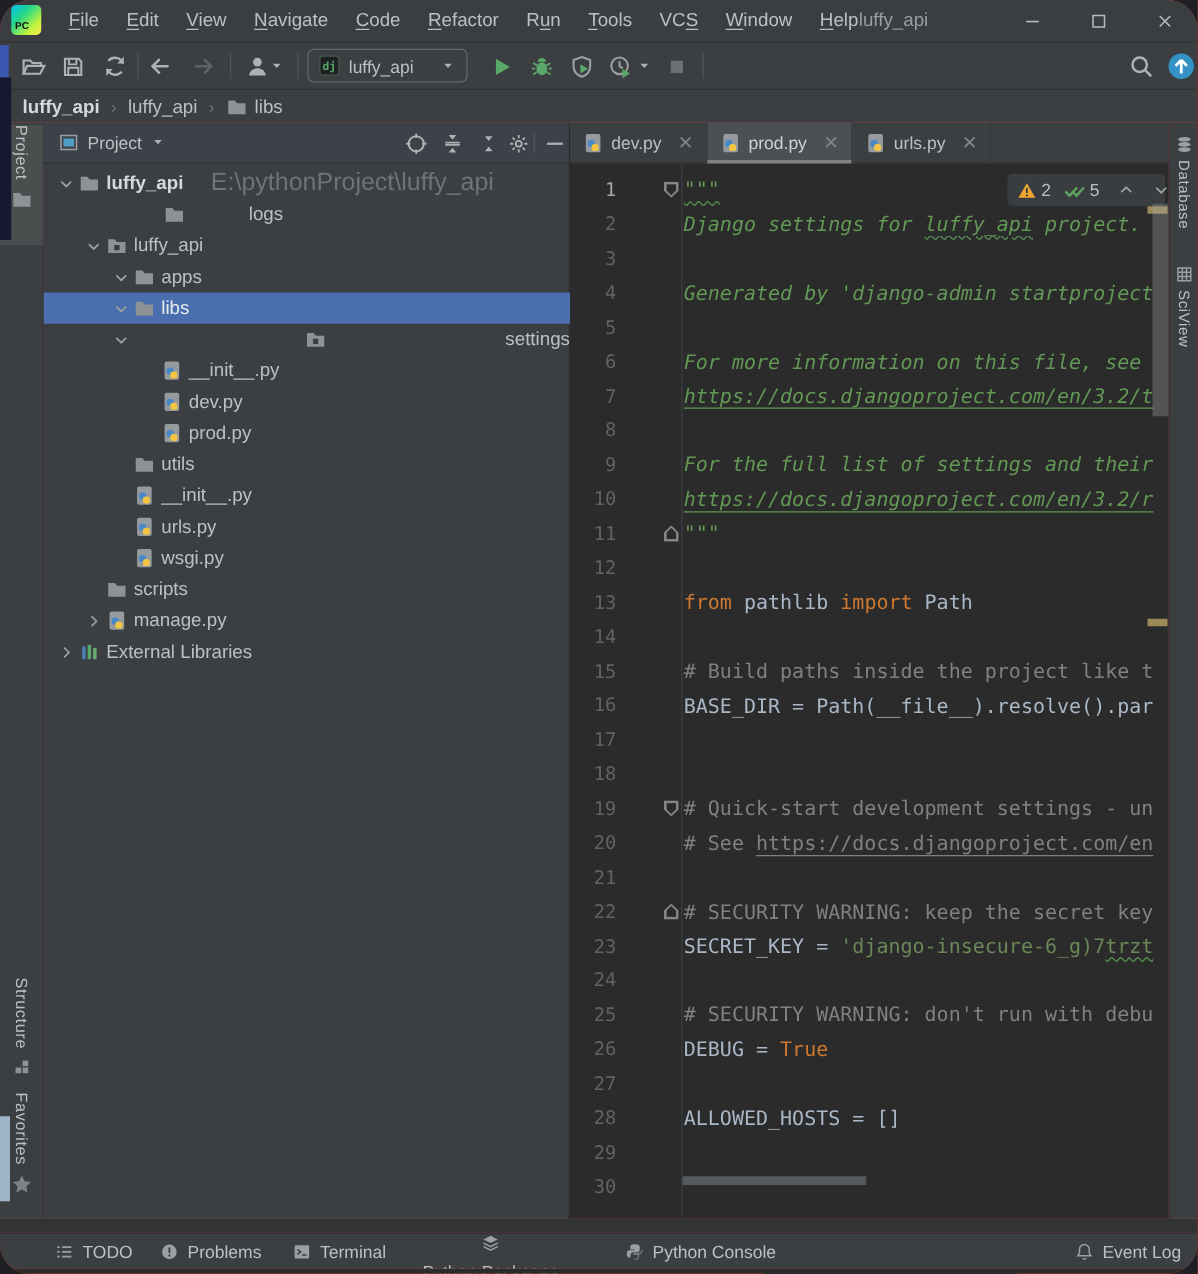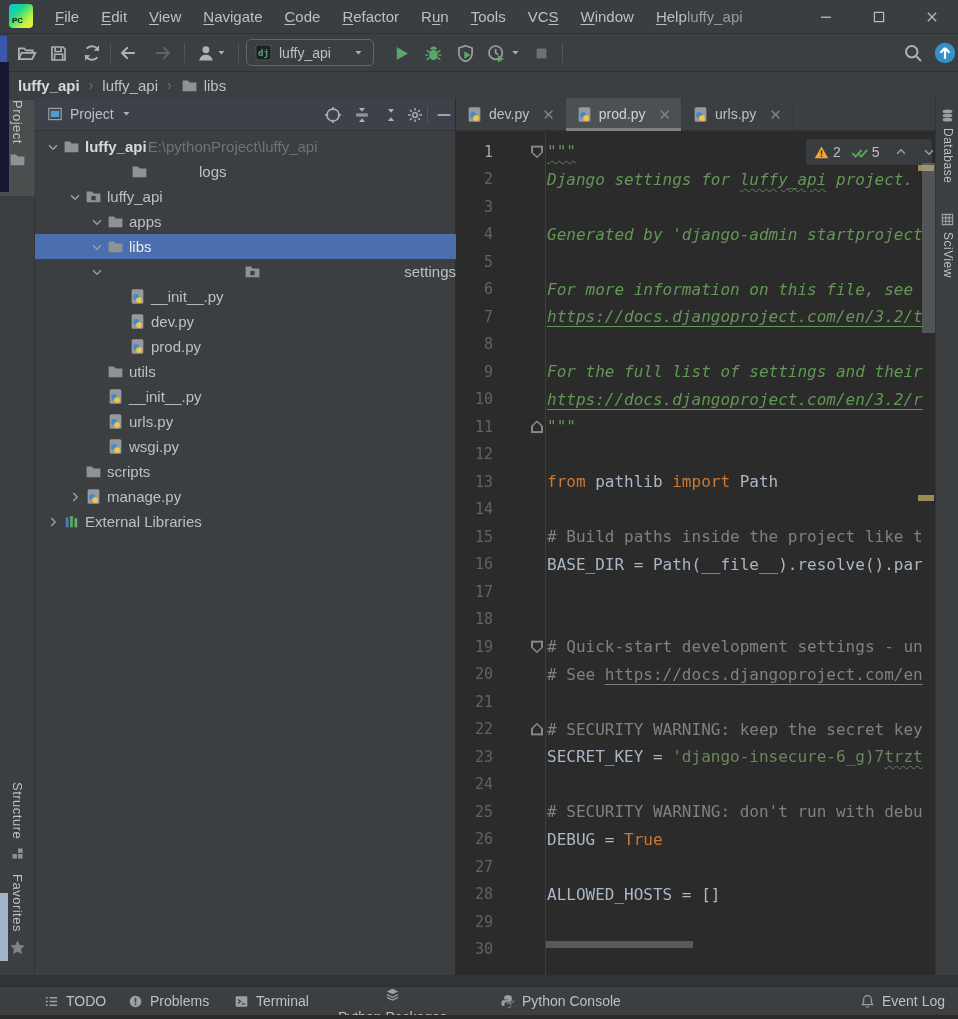--- a/index.html
+++ b/index.html
@@ -1,19 +1,19 @@
 <!DOCTYPE html>
 <html><head>
 <meta charset="utf-8">
 <style>
   * { margin:0; padding:0; box-sizing:border-box; }
   html,body { background:#1e1f22; }
   .window {
     position:relative; width:958px; height:1019px; overflow:hidden;
-    background:#ef4444; font-family:"Liberation Sans", sans-serif; color:#bdc0c2;
+    background:#ef4444; font-family:"Liberation Sans", sans-serif; color:#bdc0c2;border-radius:24px;
     -webkit-font-smoothing:antialiased;
   }
   .icon { display:inline-flex; align-items:center; justify-content:center; }
   .icon svg { display:block; }
 
   
   .titlebar { position:absolute; left:0; top:0; width:958px; height:33px; background:#3b3e40; }
   .logo { position:absolute; left:9px; top:4px; width:24px; height:24px; border-radius:4px;
           background:linear-gradient(135deg,#07c3f2 0%,#21d789 35%,#c7f53e 75%,#ffe84a 100%);
           display:flex; align-items:flex-end; }
@@ -71,21 +71,21 @@
   .ph-action { position:absolute; top:8px; width:18px; height:18px; display:flex; align-items:center; justify-content:center; }
   .ph-sep { position:absolute; top:8px; left:392px; width:1px; height:17px; background:#515456; }
 
   .tree { position:absolute; left:0; top:36px; width:421px; }
   .tree-row { position:relative; height:25px; display:flex; align-items:center; font-size:15px; color:#bdc0c2; }
   .tree-row.selected { background:#4b6eaf; color:#e8ebee; }
   .tr-chevron { width:19px; height:16px; display:inline-flex; align-items:center; justify-content:center; flex:none; }
   .tr-icon { width:18px; margin-right:5px; flex:none; }
   .tr-label { white-space:nowrap; }
   .tr-label.bold { font-weight:bold; color:#d6d9dc; }
-  .tr-extra { color:#6e7377; margin-left:1px; font-size:15px; }
+  .tr-extra { color:#6e7377; margin-left:22px; font-size:20px; }
 
   
   .editor { position:absolute; left:456px; top:0; width:479px; height:877px; }
   .tabbar { position:relative; height:33px; background:#3c3f41; border-bottom:1px solid #323234; display:flex; }
   .tab { position:relative; display:flex; align-items:center; padding:0 10px; gap:6px; font-size:14px;
          color:#bdc0c2; border-right:1px solid #37393b; }
   .tab .close { color:#7f8486; font-size:15px; margin-left:7px; line-height:1; }
   .tab.active { background:#4b5053; color:#ced2d6; }
   .tab.active::after { content:""; position:absolute; left:0; right:0; bottom:-1px; height:3px; background:#7e8285; }
 

